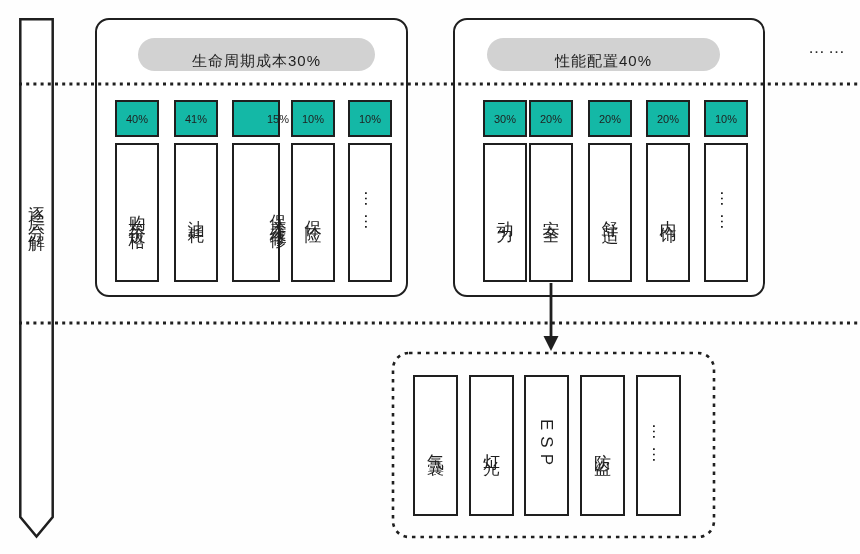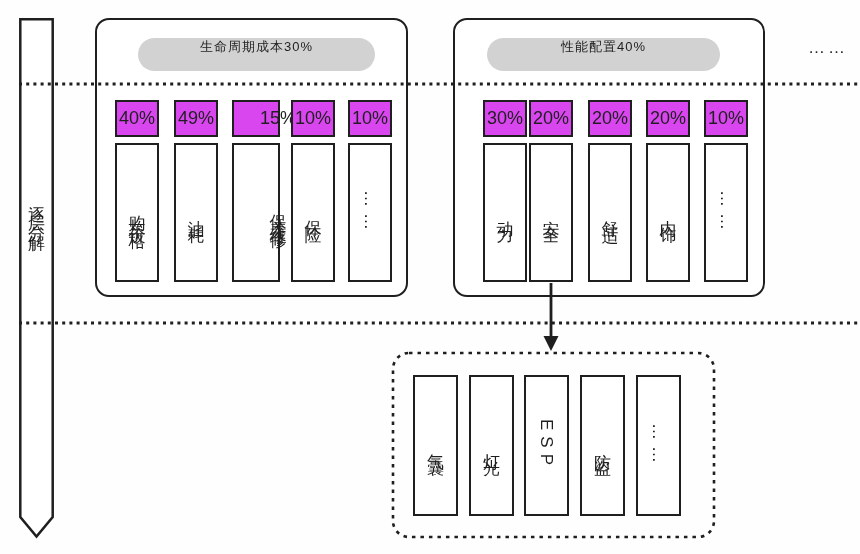--- a/index.html
+++ b/index.html
@@ -25,35 +25,35 @@
     z-index: 1;
   }
   .panel-left  { left: 95px;  width: 313px; }
   .panel-right { left: 453px; width: 312px; }
 
   .pill {
     position: absolute;
     top: 38px; height: 33px;
     background: #d2d2d2;
     border-radius: 17px;
-    display: flex; align-items: flex-start; justify-content: center;
-    font-size: 13px; letter-spacing: 1px;
+    display: flex; align-items: flex-end; justify-content: center;
+    font-size: 15px; letter-spacing: 1px;
     z-index: 8;
     white-space: nowrap;
   }
   .pill-left  { left: 138px; width: 237px; }
   .pill-right { left: 487px; width: 233px; }
 
   .pctbox {
     position: absolute;
     top: 100px; width: 44px; height: 37px;
-    background: #d946ef;
+    background: #14b8a6;
     border: 2.5px solid #1f1f1f;
     display: flex; align-items: center; justify-content: center;
-    font-size: 18px;
+    font-size: 11px;
     z-index: 8;
   }
   .tallbox {
     position: absolute;
     top: 143px; width: 44px; height: 139px;
     background: #fff;
     border: 2.5px solid #1f1f1f;
     display: flex; align-items: center; justify-content: center;
     z-index: 8;
   }
@@ -128,21 +128,21 @@
 <div class="more-dots">……</div>
 
 <div class="pill pill-left">
   <span>生命周期成本30%</span>
 </div>
 <div class="pill pill-right">
   <span>性能配置40%</span>
 </div>
 
 <div class="pctbox lx1">40%</div>
-<div class="pctbox lx2">49%</div>
+<div class="pctbox lx2">41%</div>
 <div class="pctbox lx3">15%</div>
 <div class="pctbox lx4">10%</div>
 <div class="pctbox lx5">10%</div>
 
 <div class="tallbox lx1">
   <span class="vtext">购车价格</span>
 </div>
 <div class="tallbox lx2">
   <span class="vtext">油耗</span>
 </div>

